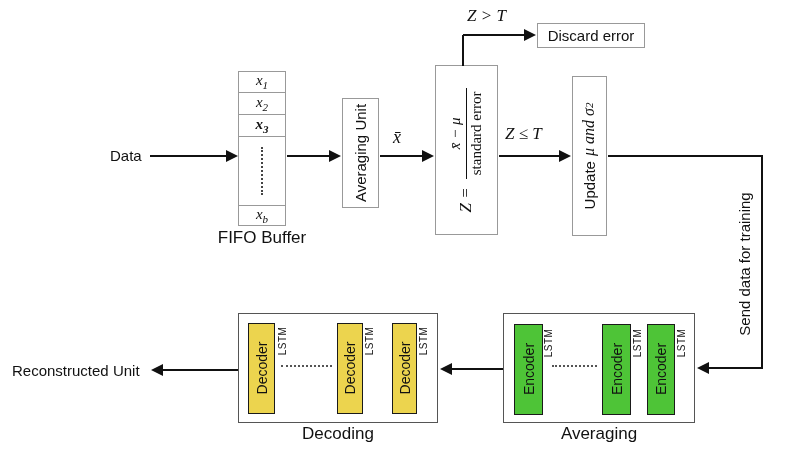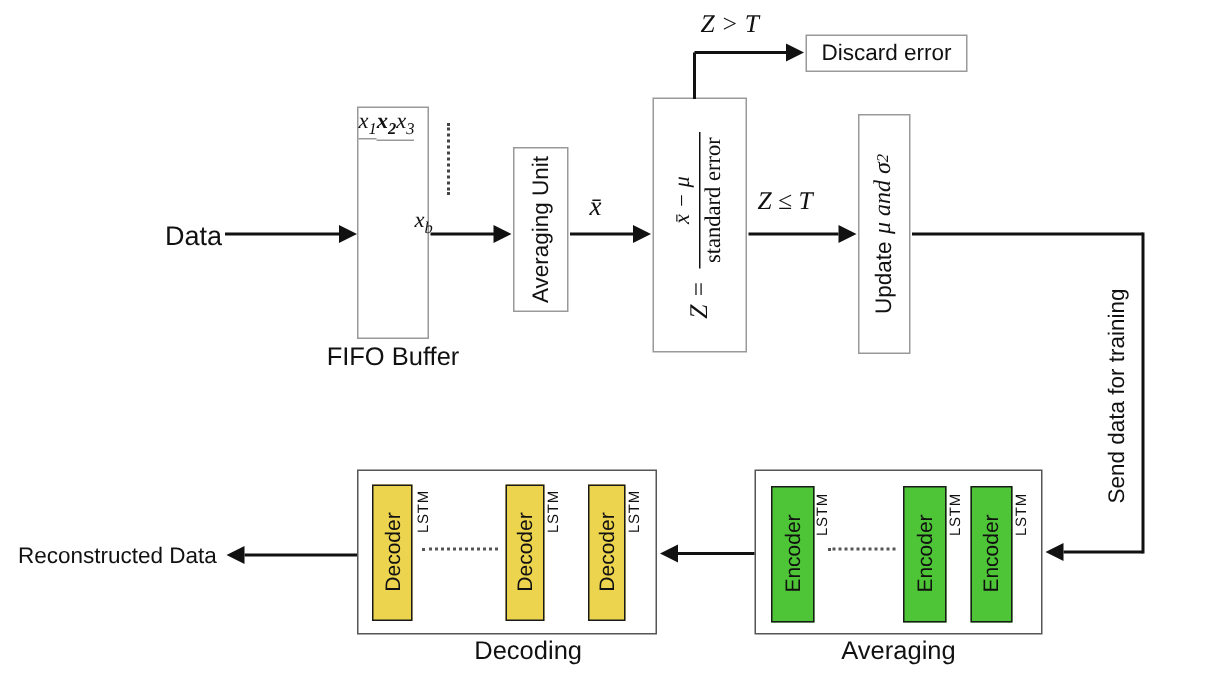--- a/index.html
+++ b/index.html
@@ -14,21 +14,21 @@
   .head-l { position:absolute; width:0; height:0;
             border-top:6px solid transparent; border-bottom:6px solid transparent;
             border-right:12px solid #111; }
   .box   { position:absolute; background:#fff; border:1px solid #999; box-sizing:border-box; }
   .outer { position:absolute; background:#fff; border:1px solid #555; box-sizing:border-box; }
   .unit  { position:absolute; border:1px solid #1a1a1a; box-sizing:border-box; }
   .enc   { background:#4ec437; }
   .dec   { background:#ecd44e; }
   .vtext { position:absolute; display:flex; align-items:center; justify-content:center;
            transform:rotate(-90deg); white-space:nowrap; }
-  .lbl   { position:absolute; white-space:nowrap; font-size:18px; }
+  .lbl   { position:absolute; white-space:nowrap; font-size:15px; }
   .caption { position:absolute; text-align:center; font-size:17px; }
   .math    { font-family:"Liberation Serif", serif; font-style:italic; }
   .math-up { font-family:"Liberation Serif", serif; font-style:normal; }
   .frac  { display:inline-flex; flex-direction:column; align-items:center;
            margin-left:8px; font-size:15px; line-height:1.15; }
   .num   { padding:0 4px 1px; }
   .den   { border-top:1.5px solid #111; padding:1px 4px 0; }
   .fifo-cell { border-bottom:1px solid #999; display:flex; align-items:center;
                justify-content:center; font-size:15px; box-sizing:border-box; }
   .fifo-cell:last-child { border-bottom:none; }
@@ -41,28 +41,28 @@
 </style>
 </head>
 <body>
 
 <div class="canvas">
 
   <div class="lbl" style="left:110px; top:147px;">Data</div>
   <div class="line" style="left:150px; top:155px; width:77px; height:2px;"></div>
   <div class="head-r" style="left:226px; top:150px;"></div>
 
-  <div class="box" style="left:238px; top:71px; width:48px; height:155px; display:flex; flex-direction:row;">
+  <div class="box" style="left:238px; top:71px; width:48px; height:155px; display:flex; flex-direction:column;">
     <div class="fifo-cell" style="height:21px;">
       <span class="math"><span>x</span><sub>1</sub></span>
     </div>
-    <div class="fifo-cell" style="height:22px;font-weight:bold;">
+    <div class="fifo-cell" style="height:22px;">
       <span class="math"><span>x</span><sub>2</sub></span>
     </div>
-    <div class="fifo-cell" style="height:22px;">
+    <div class="fifo-cell" style="height:22px;font-weight:bold;">
       <span class="math"><span>x</span><sub>3</sub></span>
     </div>
     <div class="fifo-cell" style="height:70px; position:relative;">
       <div class="vdots" style="left:22px; top:10px; height:48px;"></div>
     </div>
     <div class="fifo-cell" style="flex:1;">
       <span class="math"><span>x</span><sub>b</sub></span>
     </div>
   </div>
   <div class="caption" style="left:212px; top:228px; width:100px;">FIFO Buffer</div>
@@ -129,19 +129,19 @@
   <div class="unit dec" style="left:248px; top:323px; width:27px; height:91px;"></div>
   <div class="vtext unit-label" style="left:218px; top:360px; width:87px; height:16px;">Decoder</div>
   <div class="vtext lstm" style="left:265px; top:335px; width:34px; height:12px;">LSTM</div>
   <div class="dots-h" style="left:281px; top:365px; width:51px;"></div>
   <div class="unit dec" style="left:337px; top:323px; width:26px; height:91px;"></div>
   <div class="vtext unit-label" style="left:306px; top:360px; width:87px; height:16px;">Decoder</div>
   <div class="vtext lstm" style="left:352px; top:335px; width:34px; height:12px;">LSTM</div>
   <div class="unit dec" style="left:392px; top:323px; width:25px; height:91px;"></div>
   <div class="vtext unit-label" style="left:361px; top:360px; width:87px; height:16px;">Decoder</div>
   <div class="vtext lstm" style="left:406px; top:335px; width:34px; height:12px;">LSTM</div>
-  <div class="caption" style="left:288px; top:424px; width:100px;text-align:right;">Decoding</div>
+  <div class="caption" style="left:288px; top:424px; width:100px;">Decoding</div>
 
   <div class="line" style="left:163px; top:369px; width:75px; height:2px;"></div>
   <div class="head-l" style="left:151px; top:364px;"></div>
-  <div class="lbl" style="left:12px; top:362px; font-size:15px;">Reconstructed Data</div>
+  <div class="lbl" style="left:12px; top:362px; font-size:15px;">Reconstructed Unit</div>
 
 </div>
 
 </body></html>

